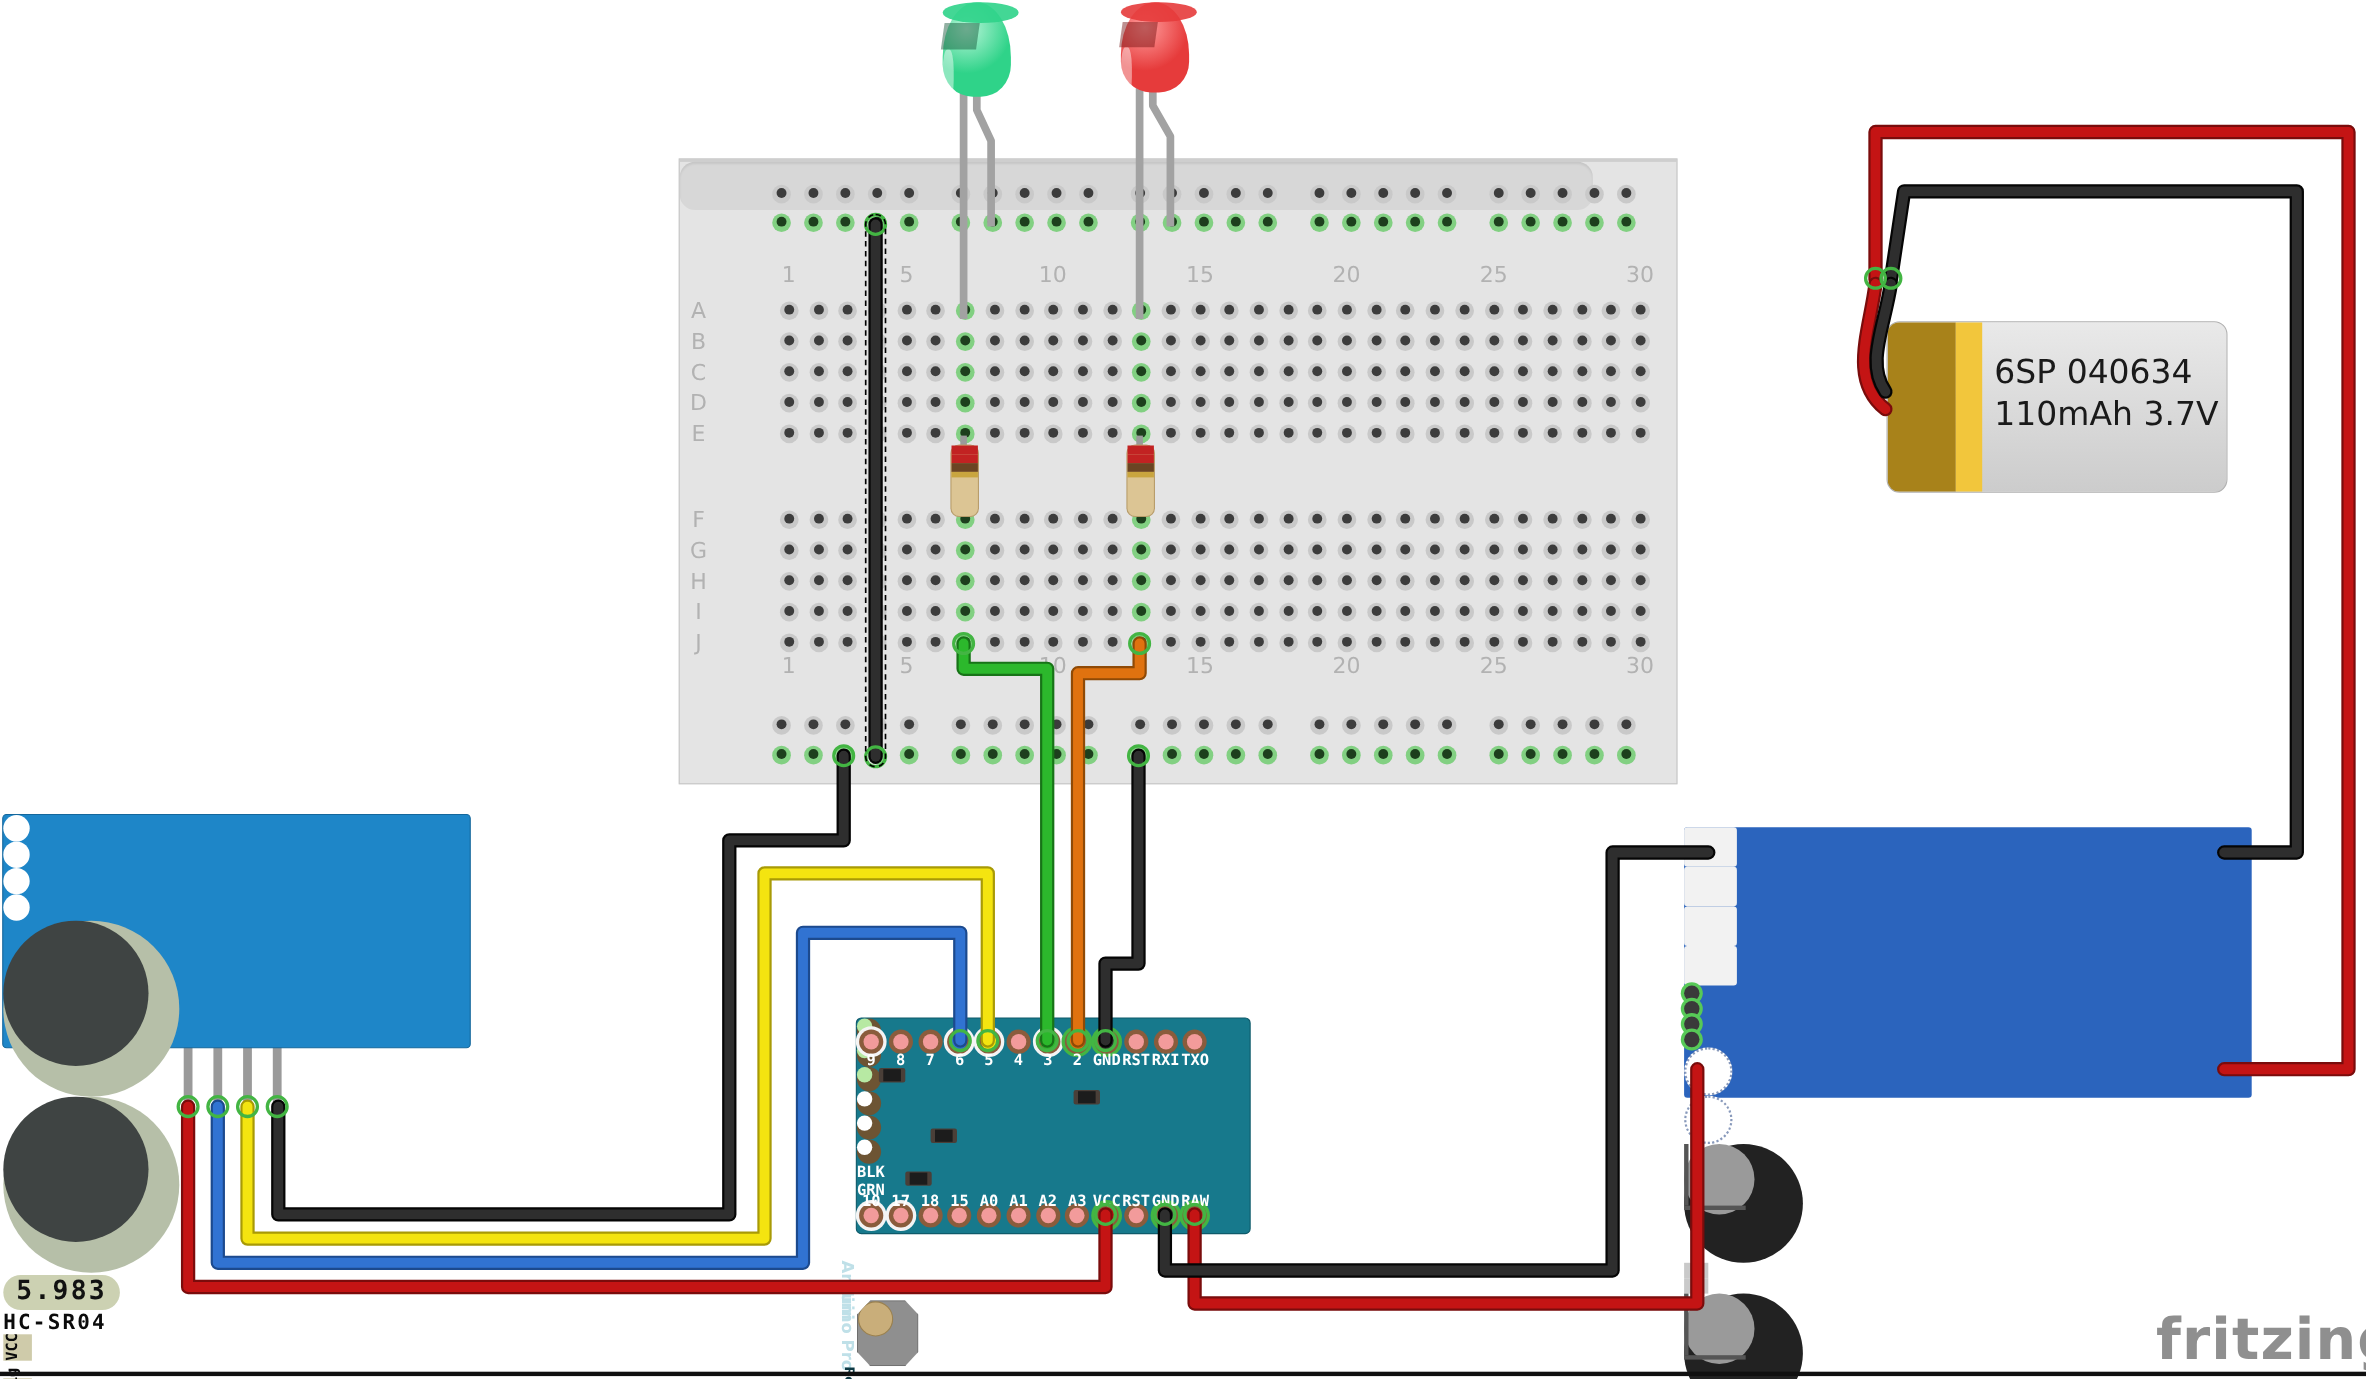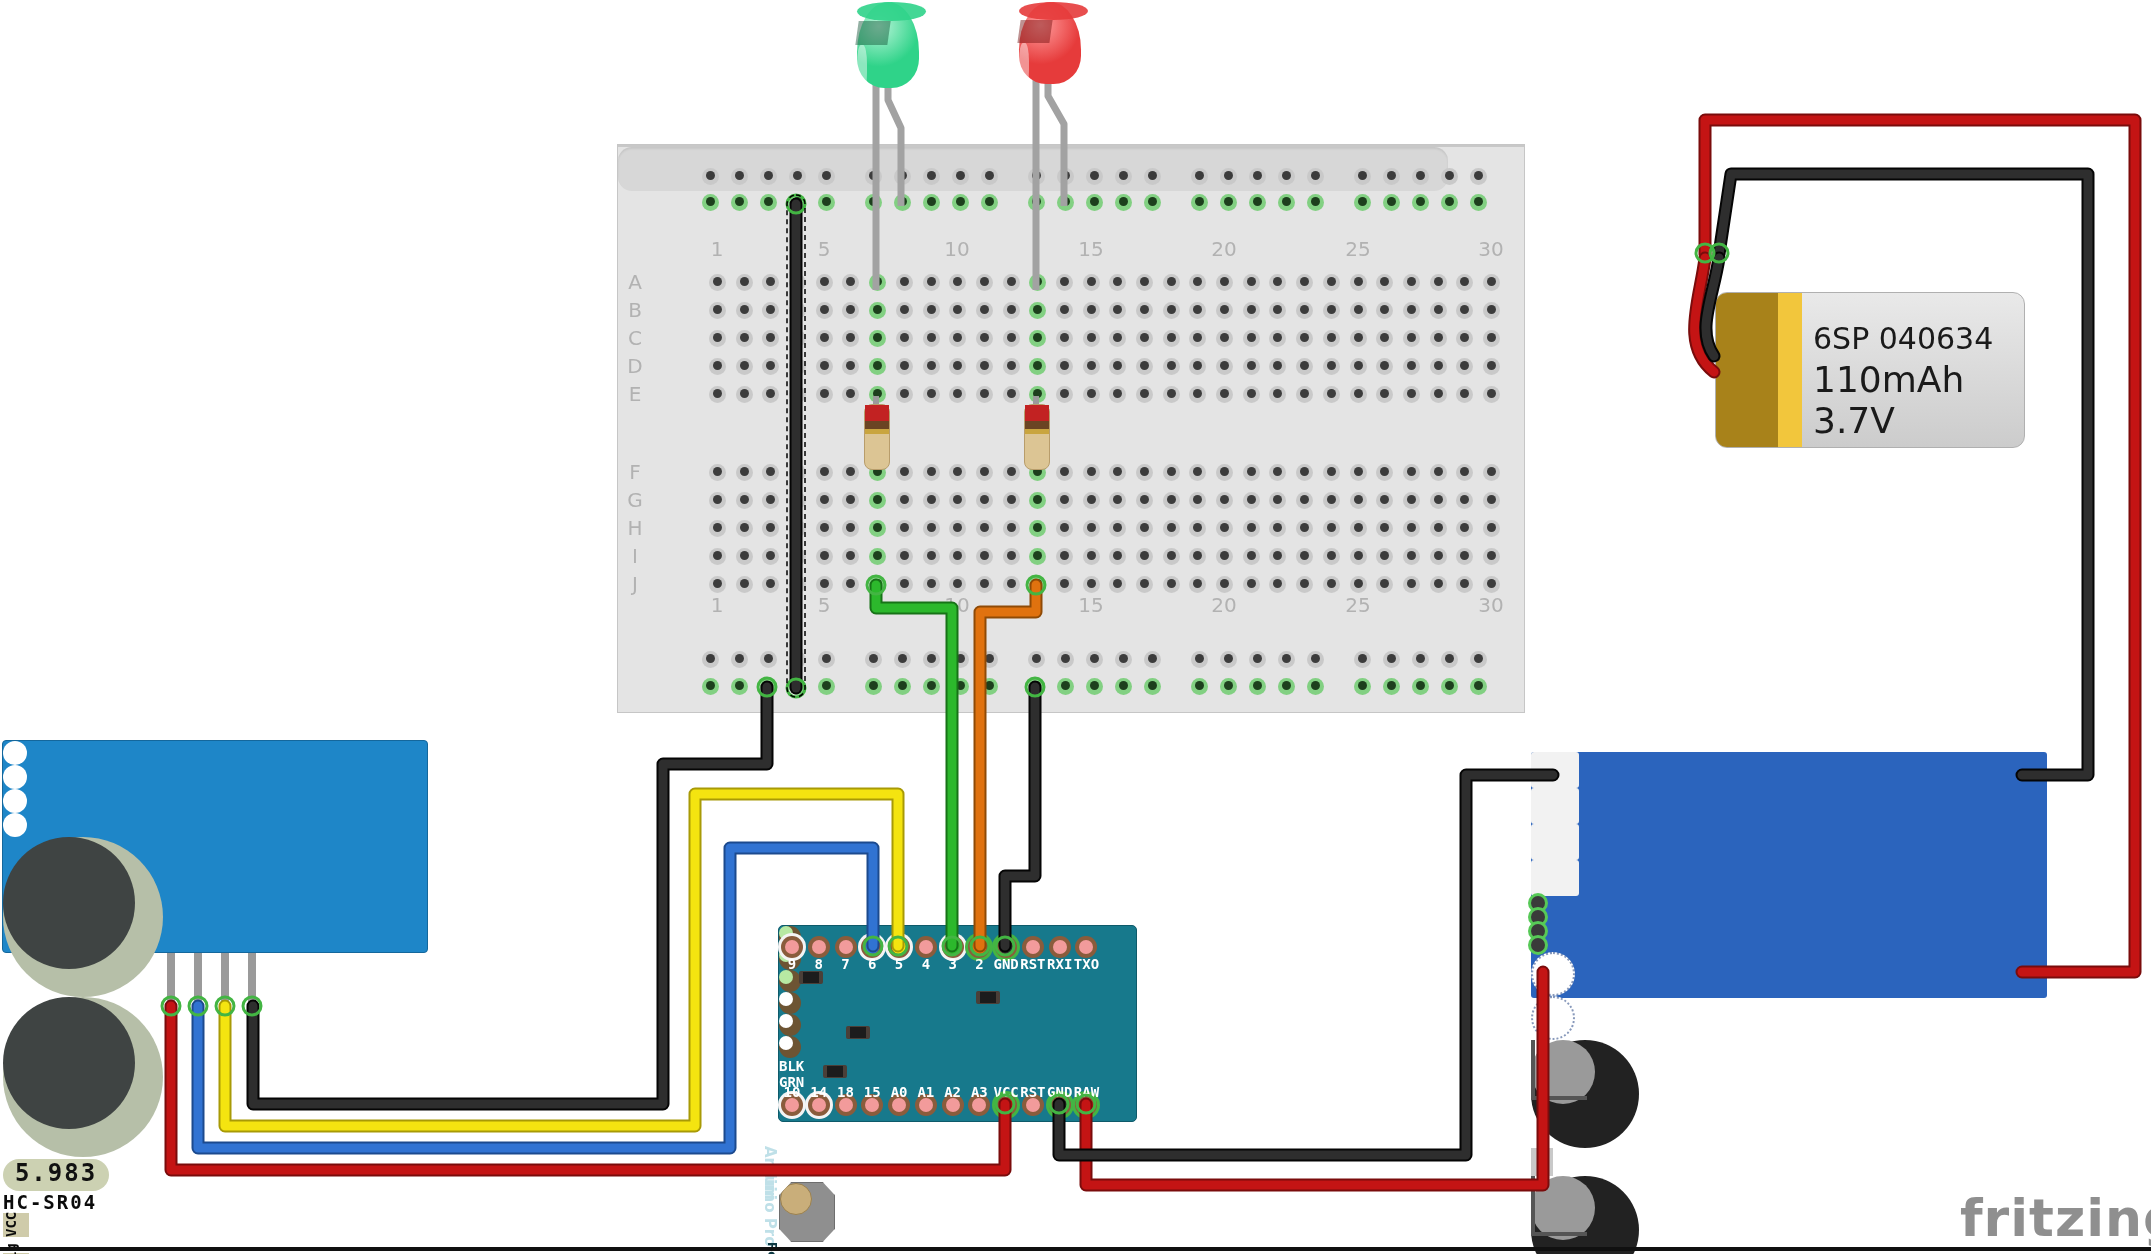--- a/index.html
+++ b/index.html
@@ -1364,21 +1364,21 @@
         <i></i>
       </div>
       <div class="pinlbl" style="left: 307.47px; top: 30px;">TXO</div>
       <div class="apin" style="left: 2px; top: 168px; box-shadow: rgb(244, 244, 244) 0px 0px 0px 3px;">
         <i></i>
       </div>
       <div class="pinlbl" style="left: 13px; top: 158px;">10</div>
       <div class="apin" style="left: 28.77px; top: 168px; box-shadow: rgb(244, 244, 244) 0px 0px 0px 3px;">
         <i></i>
       </div>
-      <div class="pinlbl" style="left: 39.77px; top: 158px;">14</div>
+      <div class="pinlbl" style="left: 39.77px; top: 158px;">17</div>
       <div class="apin" style="left: 55.54px; top: 168px;">
         <i></i>
       </div>
       <div class="pinlbl" style="left: 66.54px; top: 158px;">18</div>
       <div class="apin" style="left: 82.31px; top: 168px;">
         <i></i>
       </div>
       <div class="pinlbl" style="left: 93.31px; top: 158px;">15</div>
       <div class="apin" style="left: 109.08px; top: 168px;">
         <i></i>
@@ -1480,21 +1480,21 @@
           <div style="left: 29px; top: 4px; width: 4px; height: 56px; background: rgb(85, 85, 85);"></div>
           <div style="left: 4px; top: 29px; width: 56px; height: 4px; background: rgb(85, 85, 85);"></div>
         </div>
       </div>
     </div>
 
   <div id="battery" class="abs" style="left:1715px;top:292px;width:308px;height:154px;border-radius:12px;background:linear-gradient(#e9e9e9,#cccccc);border:1px solid #b0b0b0;overflow:hidden;">
     <div class="abs" style="left:0;top:0;width:62px;height:154px;background:#a8821a;"></div>
     <div class="abs" style="left:62px;top:0;width:24px;height:154px;background:#f2c63c;"></div>
     <div class="abs" style="left:97px;top:28px;font-size:30px;color:#1a1a1a;">6SP 040634</div>
-    <div class="abs" style="left:97px;top:66px;font-size:36px;color:#1a1a1a;">110mAh 3.7V</div>
+    <div class="abs" style="left:97px;top:66px;font-size:30px;color:#1a1a1a;">110mAh 3.7V</div>
   </div>
 
   <svg id="wires" class="abs" width="2151" height="1254" style="left:0;top:0;">
       <path d="M796,204 L796,688" fill="none" stroke="#050505" stroke-width="13" stroke-linecap="round" stroke-linejoin="round"></path>
       <path d="M796,204 L796,688" fill="none" stroke="#2e2e2e" stroke-width="9" stroke-linecap="round" stroke-linejoin="round"></path>
       <path d="M876,585 L876,608 L952,608 L952,946" fill="none" stroke="#177317" stroke-width="13" stroke-linecap="round" stroke-linejoin="round"></path>
       <path d="M876,585 L876,608 L952,608 L952,946" fill="none" stroke="#2cb82c" stroke-width="9" stroke-linecap="round" stroke-linejoin="round"></path>
       <path d="M1036,585 L1036,612 L980,612 L980,946" fill="none" stroke="#8f4a06" stroke-width="13" stroke-linecap="round" stroke-linejoin="round"></path>
       <path d="M1036,585 L1036,612 L980,612 L980,946" fill="none" stroke="#e0720f" stroke-width="9" stroke-linecap="round" stroke-linejoin="round"></path>
       <path d="M1035,687 L1035,876 L1005,876 L1005,946" fill="none" stroke="#050505" stroke-width="13" stroke-linecap="round" stroke-linejoin="round"></path>

